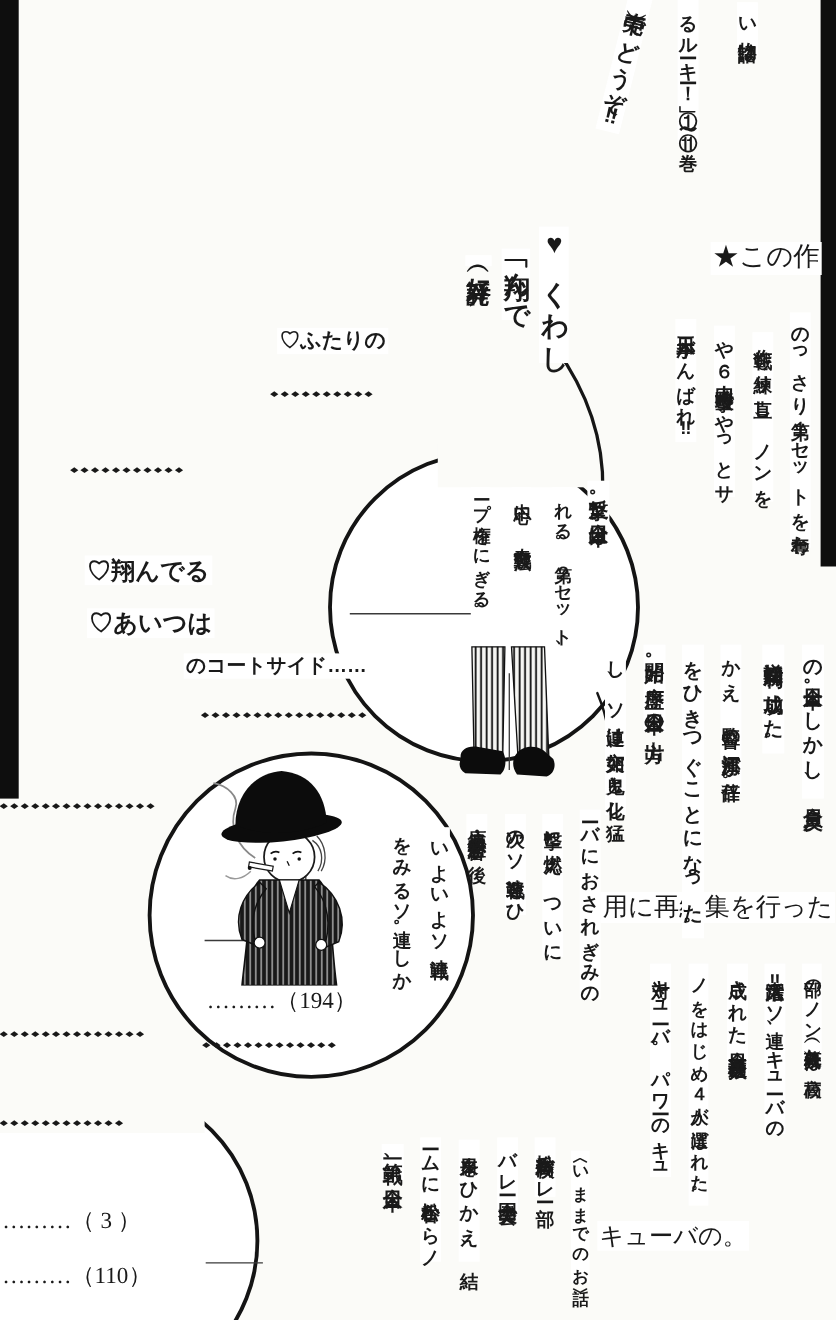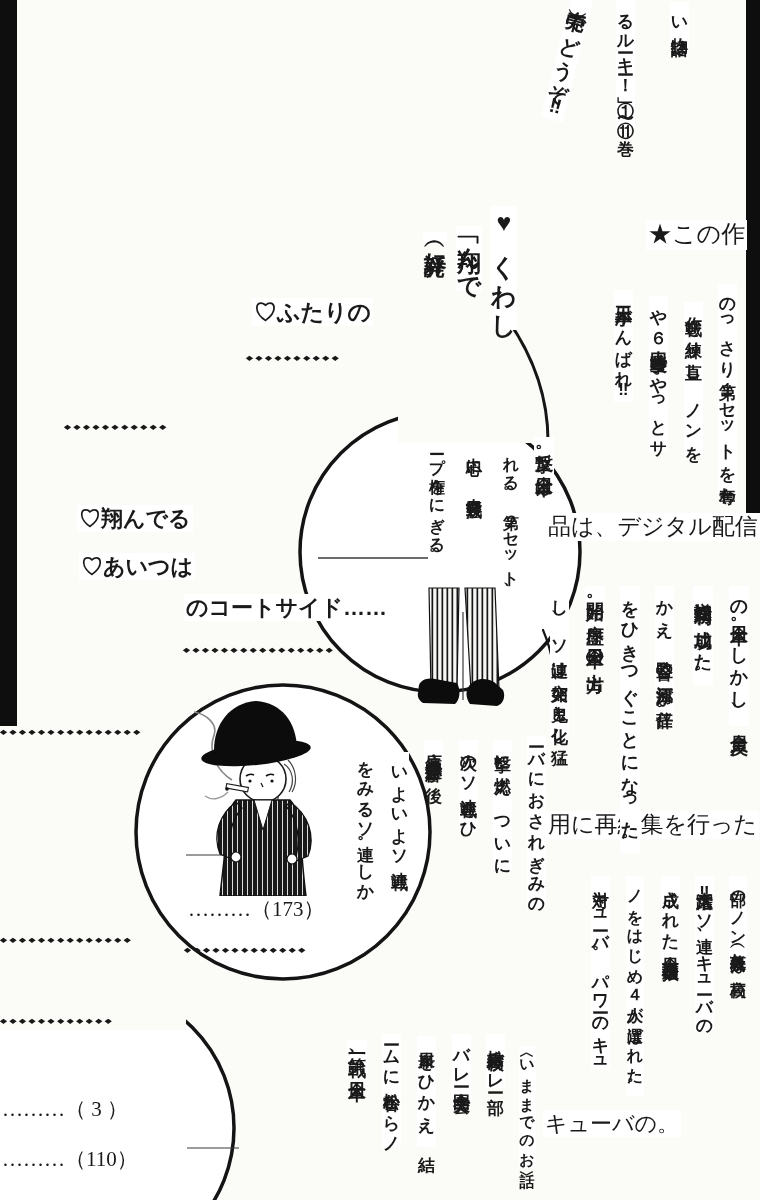--- a/index.html
+++ b/index.html
@@ -90,21 +90,20 @@
 
   <div class="vcol" style="left:670px;top:2px;font-size:17px;">い物語は</div>
   <div class="vcol" style="left:616px;top:0;font-size:17px;">るルーキー！」①〜⑪巻</div>
   <div class="vcol" style="left:572px;top:-4px;font-size:20px;transform:rotate(14deg);transform-origin:18px 0;">売中）でどうぞ‼</div>
 
   <div class="vcol" style="left:490px;top:206px;font-size:25px;">♥くわし</div>
   <div class="vcol" style="left:456px;top:226px;font-size:24px;">「翔んで</div>
   <div class="vcol" style="left:423px;top:232px;font-size:22px;">（好評発</div>
 
   <div class="hrow serif" style="left:646px;top:220px;font-size:24px;">★この作</div>
-  <div class="hrow serif" style="left:546px;top:513px;font-size:23px;">品は、デジタル配信</div>
   <div class="hrow serif" style="left:546px;top:811px;font-size:23px;">用に再編集を行った</div>
   <div class="hrow serif" style="left:543px;top:1110px;font-size:22px;">キューバの。</div>
 
   <div class="vcol" style="left:718px;top:284px;font-size:17px;">のっさり第１セットを奪わ</div>
   <div class="vcol" style="left:684px;top:302px;font-size:17px;">作戦を練り直し、ノンを</div>
   <div class="vcol" style="left:649px;top:296px;font-size:17px;">や６人同時攻撃でやっとサ</div>
   <div class="vcol" style="left:614px;top:290px;font-size:17px;">王日本がんばれ‼</div>
 
   <div class="vcol" style="left:534px;top:437px;font-size:18px;">反撃。全日本は、</div>
   <div class="vcol" style="left:502px;top:443px;font-size:16px;">れる。第２セット、</div>
@@ -131,25 +130,25 @@
   <div class="vcol" style="left:390px;top:752px;font-size:17px;">いよいよソ連戦</div>
   <div class="vcol" style="left:356px;top:746px;font-size:17px;">をみるソ連。しか</div>
 
   <div class="vcol" style="left:519px;top:1046px;font-size:15px;">〈いままでのお話〉</div>
   <div class="vcol" style="left:486px;top:1034px;font-size:17px;">松香高校バレー部</div>
   <div class="vcol" style="left:452px;top:1034px;font-size:17px;">バレー全国大会で</div>
   <div class="vcol" style="left:417px;top:1036px;font-size:17px;">来日をひかえ、結</div>
   <div class="vcol" style="left:382px;top:1034px;font-size:17px;">ームに松香からノ</div>
   <div class="vcol" style="left:347px;top:1040px;font-size:18px;">第一戦、全日本</div>
 
-  <div class="hrow bold" style="left:252px;top:298px;font-size:23px;">♡ふたりの</div>
+  <div class="hrow bold" style="left:252px;top:298px;font-size:19px;">♡ふたりの</div>
   <div class="hrow bold" style="left:77px;top:505px;font-size:22px;">♡翔んでる</div>
   <div class="hrow bold" style="left:79px;top:553px;font-size:22px;">♡あいつは</div>
-  <div class="hrow bold" style="left:184px;top:594px;font-size:22px;">のコートサイド……</div>
-  <div class="hrow serif" style="left:186px;top:896px;font-size:21px;">………（173）</div>
+  <div class="hrow bold" style="left:167px;top:594px;font-size:18px;">のコートサイド……</div>
+  <div class="hrow serif" style="left:186px;top:896px;font-size:21px;">………（194）</div>
   <div class="hrow serif" style="left:0;top:1096px;font-size:21px;">………（ 3 ）</div>
   <div class="hrow serif" style="left:0;top:1146px;font-size:21px;">………（110）</div>
 
   <div class="divider" style="left:246px;top:353px;">◆◆◆◆◆◆◆◆◆◆</div>
   <div class="divider" style="left:64px;top:422px;">◆◆◆◆◆◆◆◆◆◆◆</div>
   <div class="divider" style="left:183px;top:645px;">◆◆◆◆◆◆◆◆◆◆◆◆◆◆◆◆</div>
   <div class="divider" style="left:0;top:727px;">◆◆◆◆◆◆◆◆◆◆◆◆◆◆◆</div>
   <div class="divider" style="left:0;top:935px;">◆◆◆◆◆◆◆◆◆◆◆◆◆◆</div>
   <div class="divider" style="left:184px;top:945px;">◆◆◆◆◆◆◆◆◆◆◆◆◆</div>
   <div class="divider" style="left:0;top:1016px;">◆◆◆◆◆◆◆◆◆◆◆◆</div>

